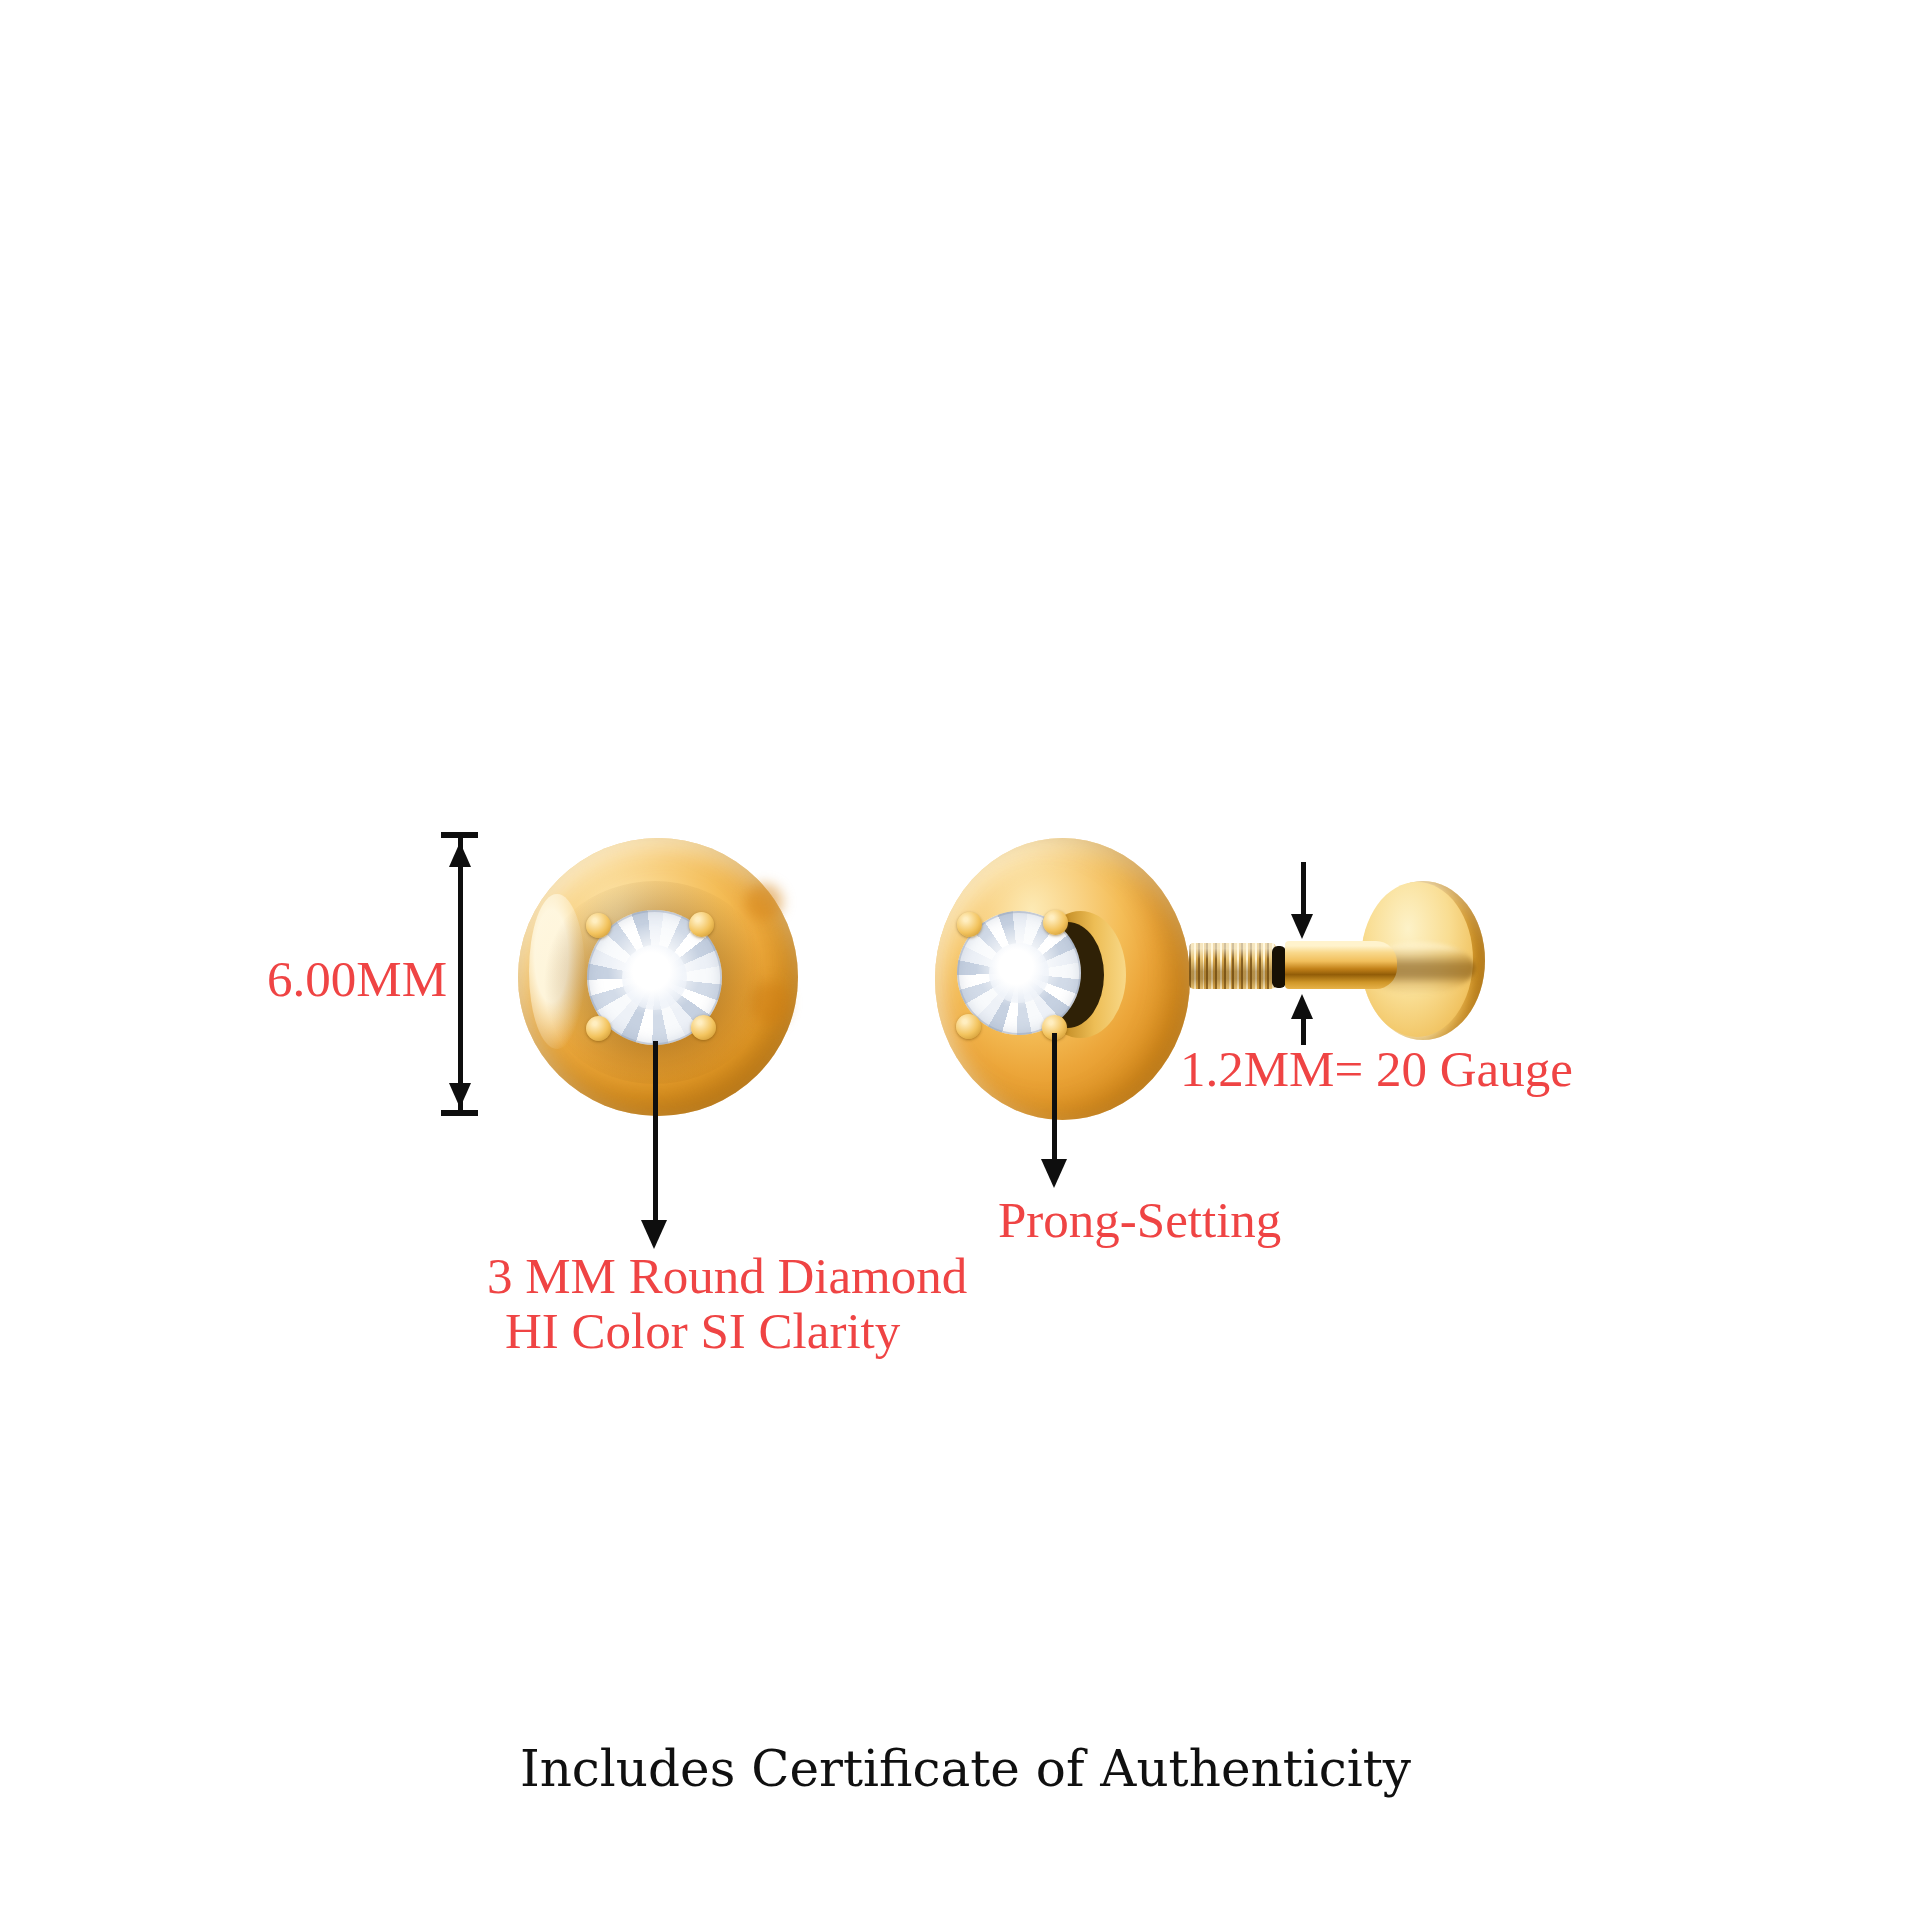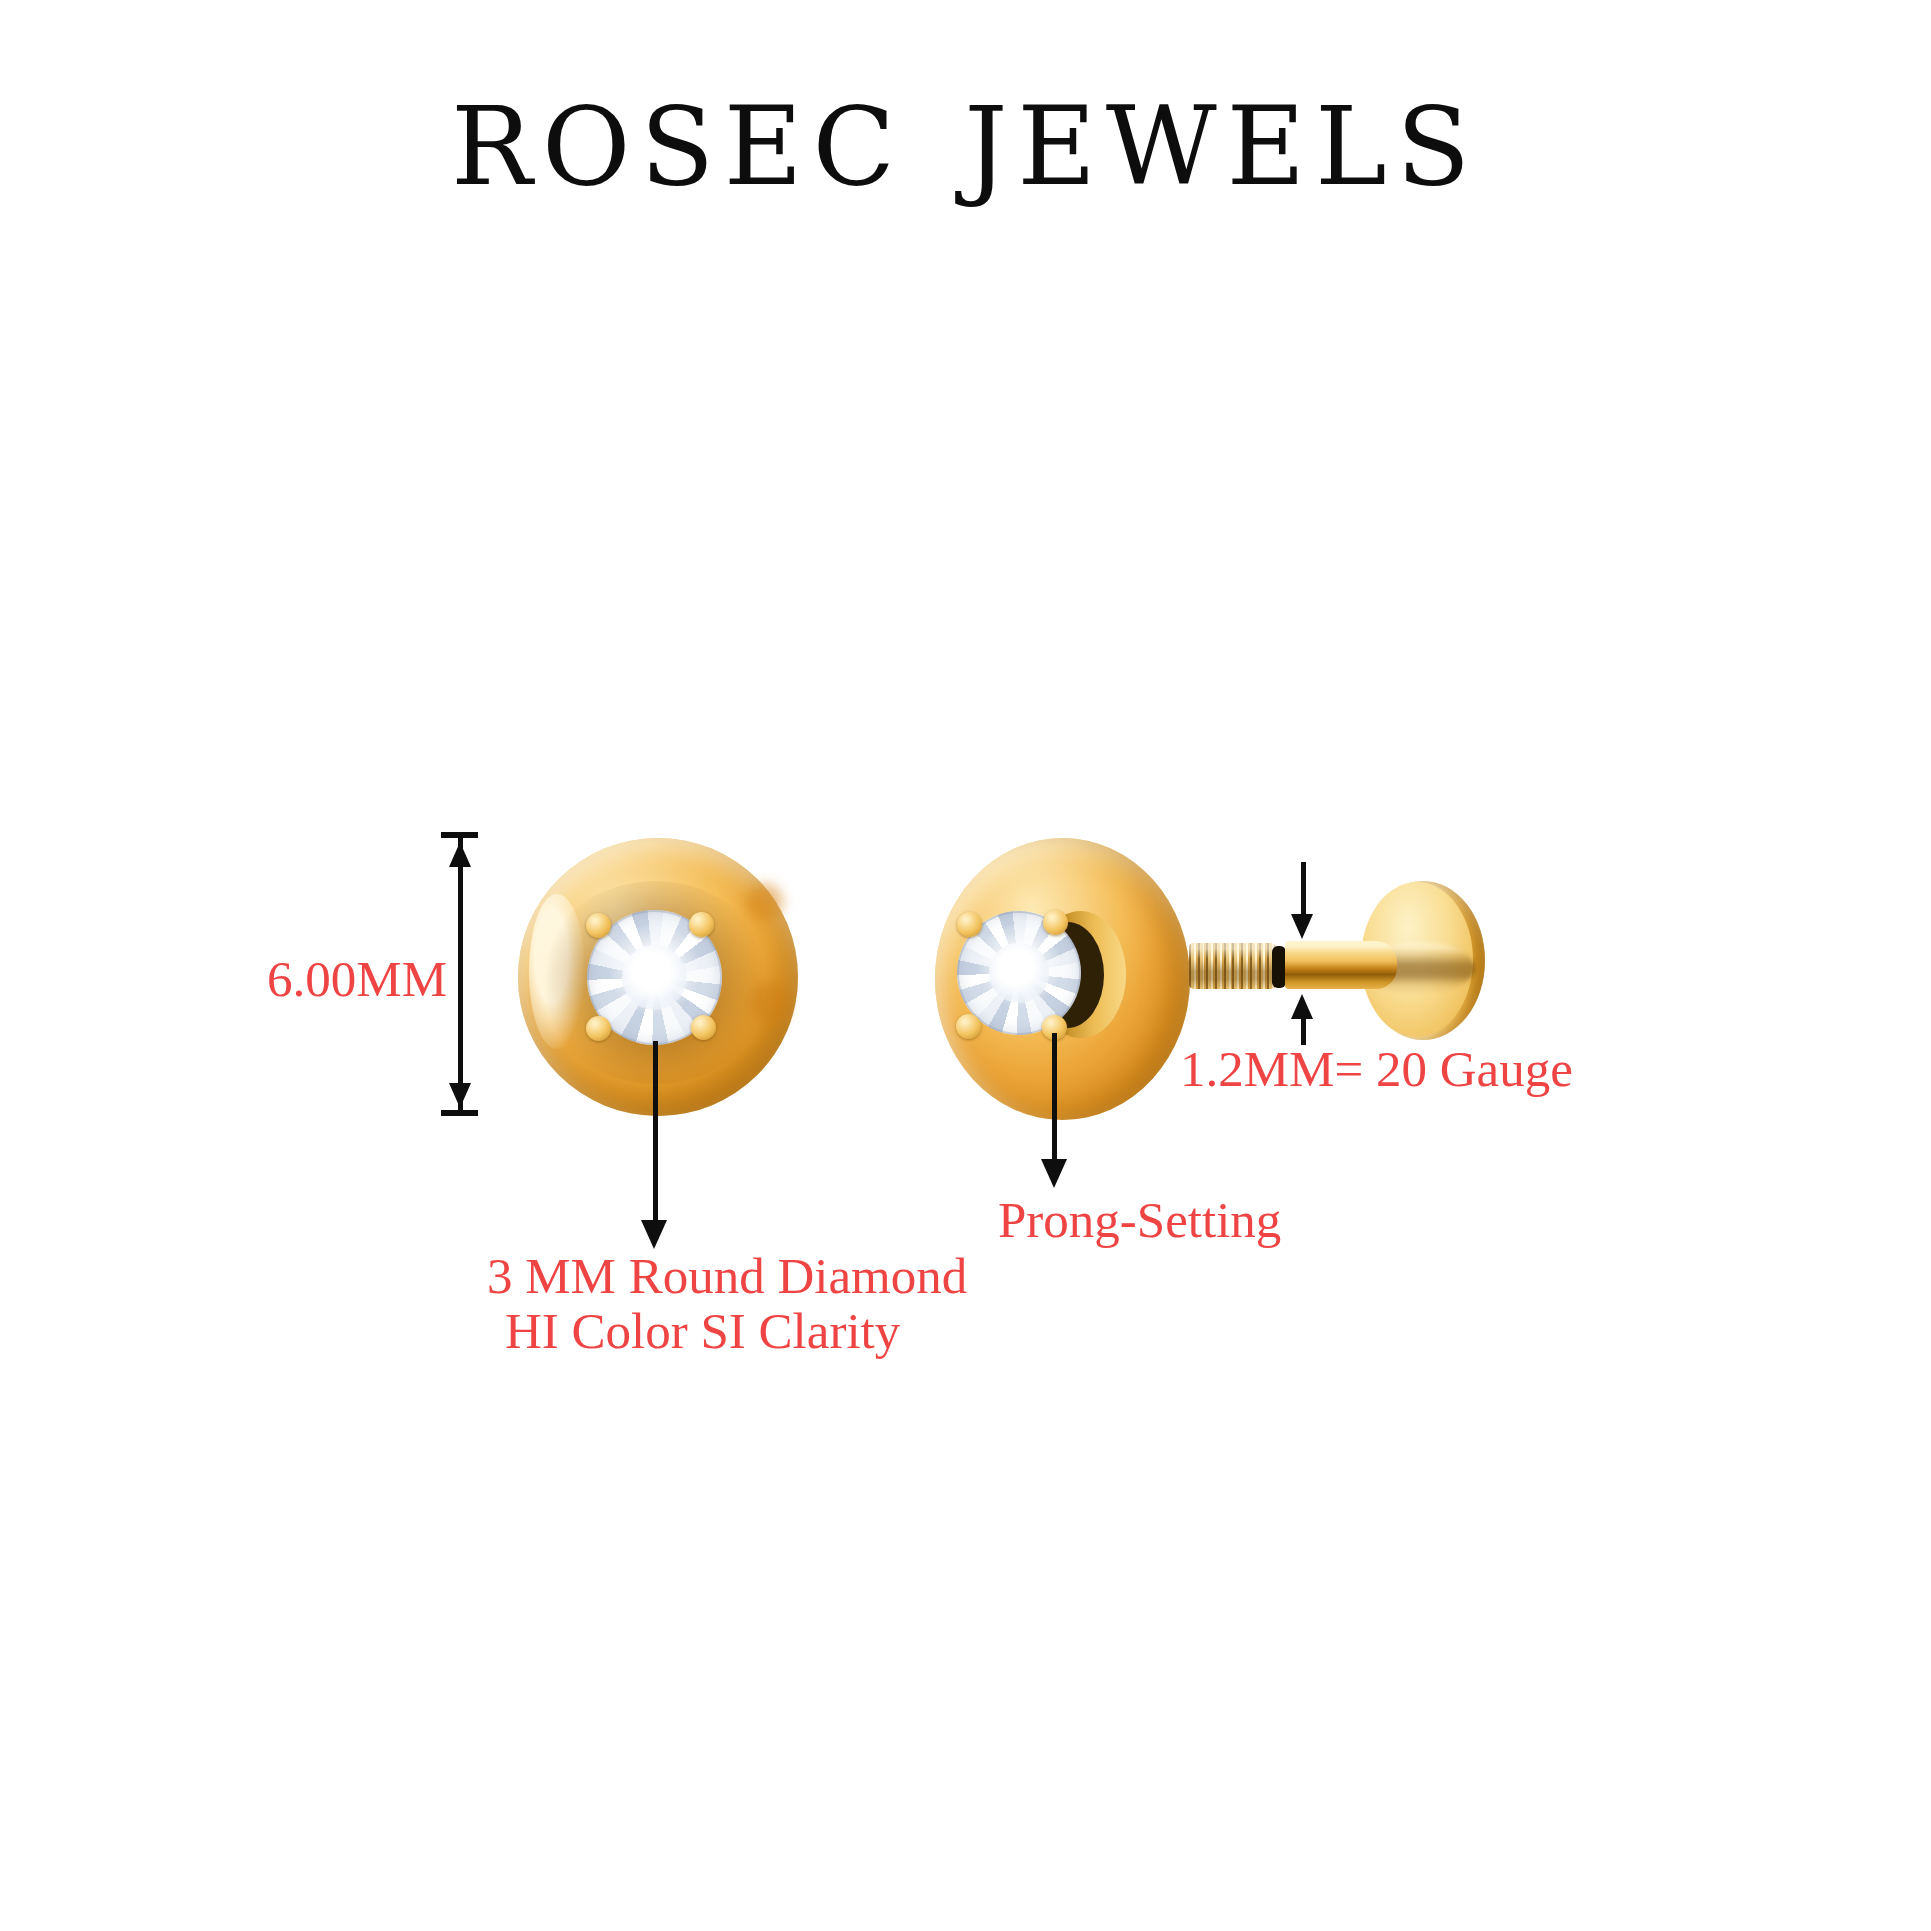--- a/index.html
+++ b/index.html
@@ -75,21 +75,20 @@
   .disc-face{left:1361px;top:882px;width:112px;height:155px;border-radius:50%;
     background:radial-gradient(ellipse at 42% 30%, #fdf2c8 0%, #f9dd92 45%, #f1c463 75%, #e1a639 96%);}
   .disc-band{left:1363px;top:942px;width:112px;height:52px;border-radius:50%;filter:blur(1.9px);
     background:linear-gradient(180deg, rgba(255,244,210,.55) 0 10%, rgba(150,95,15,.18) 24%, rgba(112,68,5,.55) 45% 64%, rgba(170,112,24,.2) 82%, rgba(170,112,24,0) 100%);}
 </style>
 </head>
 <body>
 
 <div id="canvas">
 
-  <div class="abs title">ROSEC JEWELS</div>
 
   <div>
     <div class="abs head-front"></div>
     <div class="abs refl r1"></div>
     <div class="abs refl r2"></div>
     <div class="abs stone-shadow"></div>
     <div class="abs diamond d-front"></div>
     <div class="abs prong" style="left:586px;top:913px;"></div>
     <div class="abs prong" style="left:689px;top:912px;"></div>
     <div class="abs prong" style="left:586px;top:1016px;"></div>
@@ -137,15 +136,16 @@
     <div class="abs vline" style="left:1301px;top:1018px;height:27px;"></div>
     <div class="abs label" style="left:1180px;top:1042px;">1.2MM= 20 Gauge</div>
   </div>
 
   <div>
     <div class="abs vline" style="left:1052px;top:1033px;height:127px;"></div>
     <div class="abs ah ah-big-down" style="left:1041px;top:1159px;"></div>
     <div class="abs label" style="left:950px;top:1193px;margin-left:48px;">Prong-Setting</div>
   </div>
 
+  <div class="abs footer-note">Includes Certificate of Authenticity</div>
 
 </div>
 
 
 </body></html>

